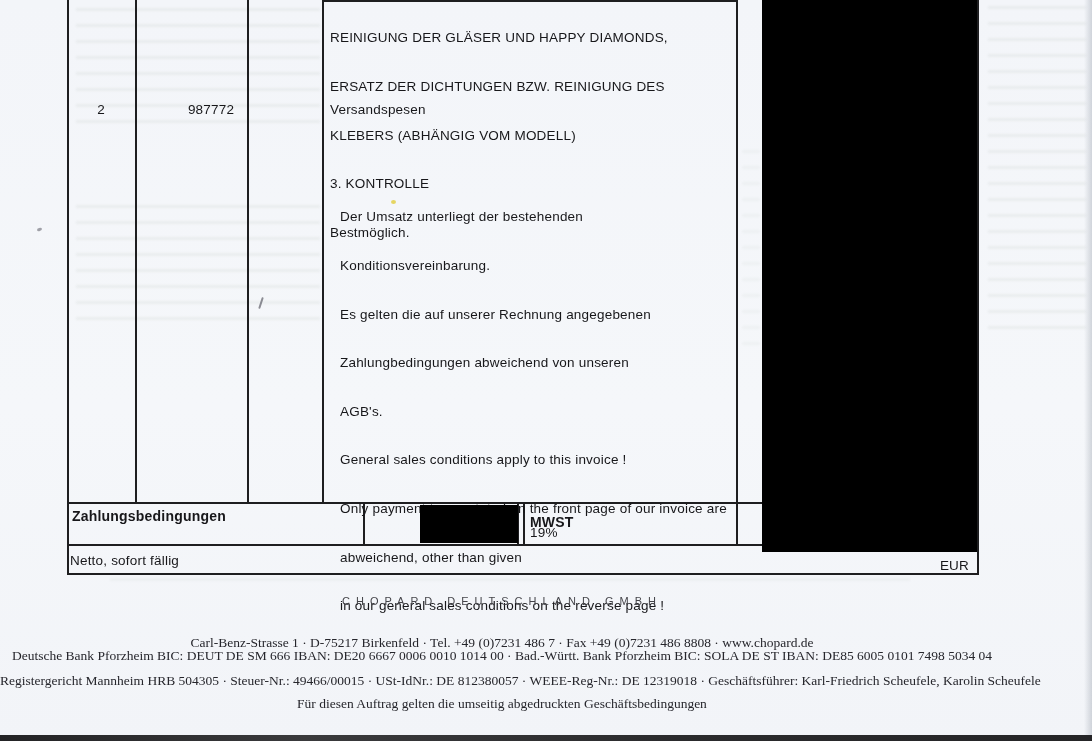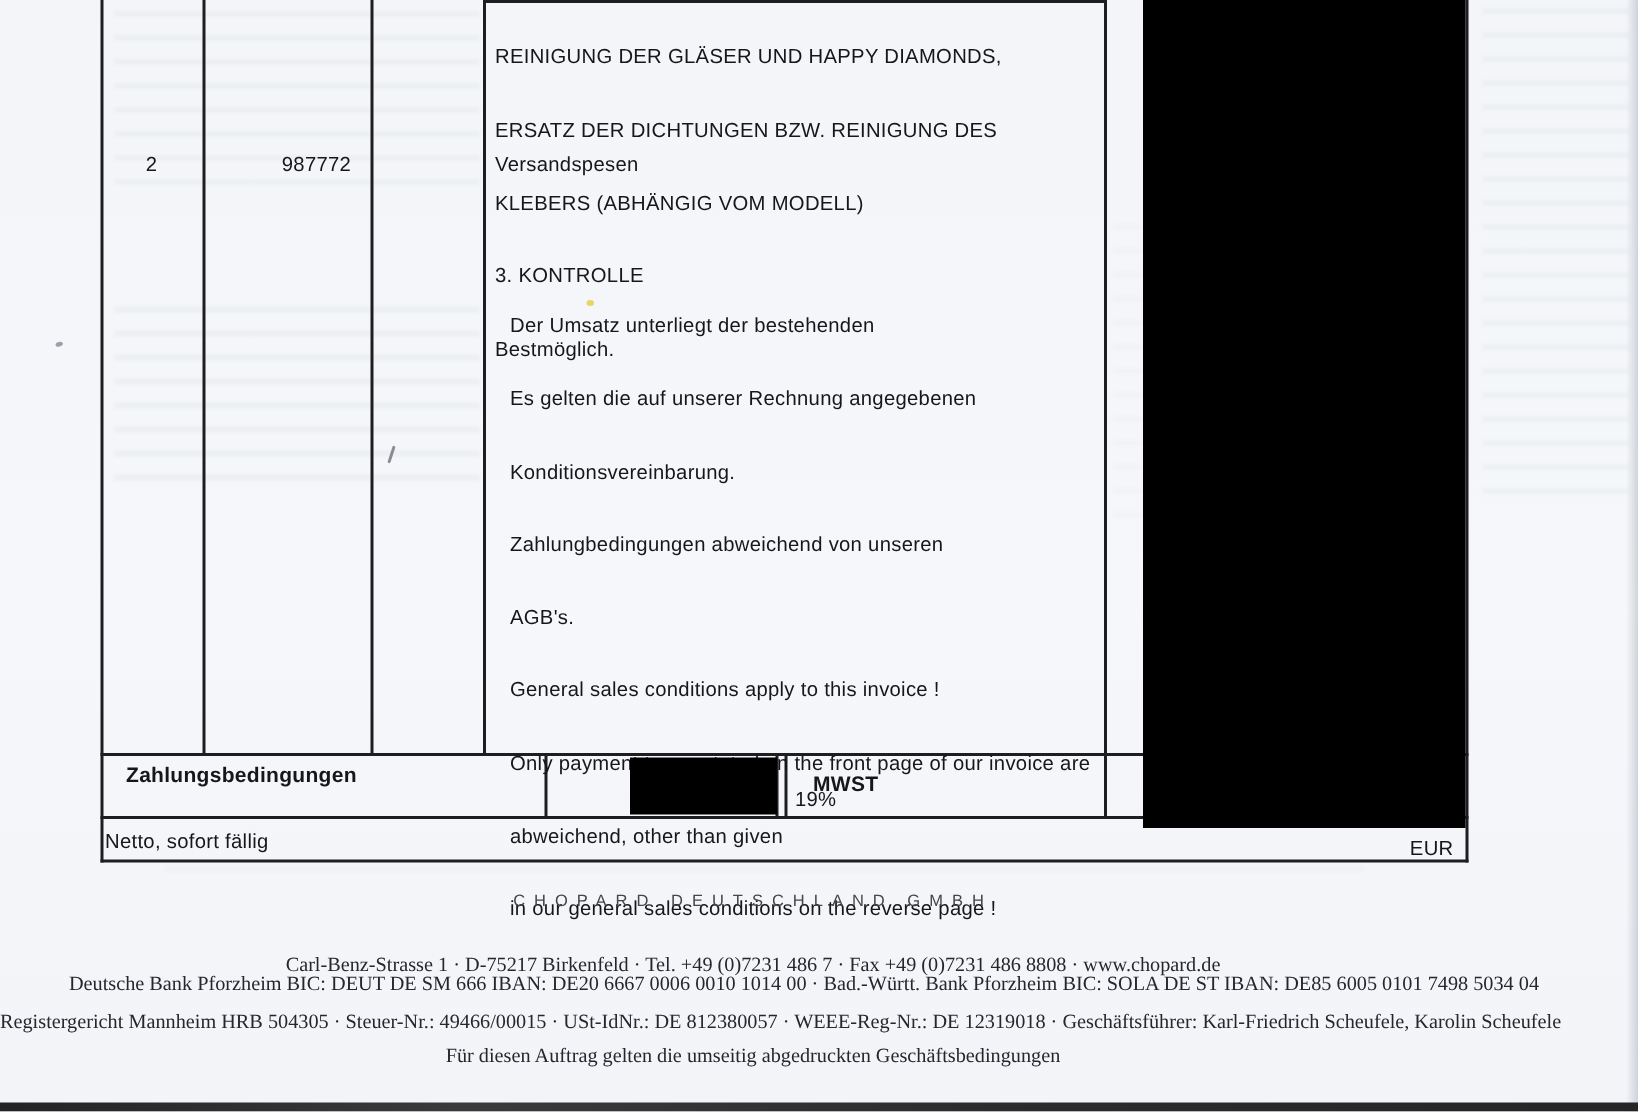--- a/index.html
+++ b/index.html
@@ -9,21 +9,21 @@
     background:linear-gradient(180deg,#f3f5f9 0%,#f5f7fa 55%,#f2f4f8 100%);
     font-family:"Liberation Sans","DejaVu Sans",sans-serif;
     color:#1b1b1d;
   }
   
   .vline{position:absolute;width:2px;background:#1e1e20;}
   .hline{position:absolute;height:2px;background:#1e1e20;}
   
   .txt{position:absolute;font-size:13.5px;line-height:16.2px;letter-spacing:0.2px;color:#17171a;white-space:pre;}
   .cell-center{text-align:center;}
-  .bold{font-weight:bold;font-size:14px;margin-left:12px;}
+  .bold{font-weight:bold;font-size:14px;}
   
   .redact{position:absolute;background:#000;}
   
   .footer-line{position:absolute;left:0;width:1004px;text-align:center;
     font-family:"Liberation Serif","DejaVu Serif",serif;
     font-size:13.5px;color:#26262c;white-space:pre;}
   .company{font-family:"Liberation Sans","DejaVu Sans",sans-serif;
     font-size:11px;letter-spacing:6px;color:#45454a;}
   
   .bleed{position:absolute;pointer-events:none;
@@ -69,42 +69,42 @@
     <div>3. KONTROLLE</div>
     <div>Bestmöglich.</div>
   </div>
 
   <div class="txt cell-center" style="left:67px;top:102px;width:68px;">2</div>
   <div class="txt cell-center" style="left:135px;top:102px;width:112px;margin-left:20px;">987772</div>
   <div class="txt" style="left:330px;top:102px;">Versandspesen</div>
 
   <div class="txt" style="left:340px;top:177px;">
     <div>Der Umsatz unterliegt der bestehenden</div>
+    <div>Konditionsvereinbarung.</div>
     <div>Es gelten die auf unserer Rechnung angegebenen</div>
-    <div>Konditionsvereinbarung.</div>
     <div>Zahlungbedingungen abweichend von unseren</div>
     <div>AGB's.</div>
     <div>General sales conditions apply to this invoice !</div>
     <div>Only payment terms stated on the front page of our invoice are</div>
     <div>abweichend, other than given</div>
     <div>in our general sales conditions on the reverse page !</div>
   </div>
 
   <div class="txt bold" style="left:72px;top:508px;">Zahlungsbedingungen</div>
   <div class="txt bold" style="left:530px;top:514px;text-align:center;">MWST</div>
   <div class="txt" style="left:530px;top:525px;">19%</div>
   <div class="txt" style="left:70px;top:553px;">Netto, sofort fällig</div>
   <div class="txt" style="left:857px;top:558px;width:112px;text-align:right;">EUR</div>
 
   <div class="redact" style="left:762px;top:0;width:215px;height:552px;"></div>
   <div class="redact" style="left:420px;top:505px;width:98px;height:38px;"></div>
 
   <div class="footer-line company" style="top:595px;">CHOPARD DEUTSCHLAND GMBH</div>
   <div class="footer-line" style="top:635px;">Carl-Benz-Strasse 1 · D-75217 Birkenfeld · Tel. +49 (0)7231 486 7 · Fax +49 (0)7231 486 8808 · www.chopard.de</div>
-  <div class="footer-line" style="top:648px;margin-left:34px;">Deutsche Bank Pforzheim BIC: DEUT DE SM 666 IBAN: DE20 6667 0006 0010 1014 00 · Bad.-Württ. Bank Pforzheim BIC: SOLA DE ST IBAN: DE85 6005 0101 7498 5034 04</div>
+  <div class="footer-line" style="top:648px;">Deutsche Bank Pforzheim BIC: DEUT DE SM 666 IBAN: DE20 6667 0006 0010 1014 00 · Bad.-Württ. Bank Pforzheim BIC: SOLA DE ST IBAN: DE85 6005 0101 7498 5034 04</div>
   <div class="footer-line" style="top:673px;">Registergericht Mannheim HRB 504305 · Steuer-Nr.: 49466/00015 · USt-IdNr.: DE 812380057 · WEEE-Reg-Nr.: DE 12319018 · Geschäftsführer: Karl-Friedrich Scheufele, Karolin Scheufele</div>
   <div class="footer-line" style="top:696px;">Für diesen Auftrag gelten die umseitig abgedruckten Geschäftsbedingungen</div>
 
   <div class="speck" style="left:37px;top:228px;width:5px;height:3px;background:rgba(90,90,100,0.55);transform:rotate(-15deg);"></div>
   <div class="speck" style="left:260px;top:297px;width:2px;height:12px;border-radius:2px;background:rgba(70,70,80,0.6);transform:rotate(18deg);"></div>
   <div class="speck" style="left:391px;top:200px;width:5px;height:4px;background:rgba(225,205,60,0.8);filter:blur(0.4px);"></div>
 
   <div class="edge-shadow"></div>
   <div class="scan-strip"></div>
 

